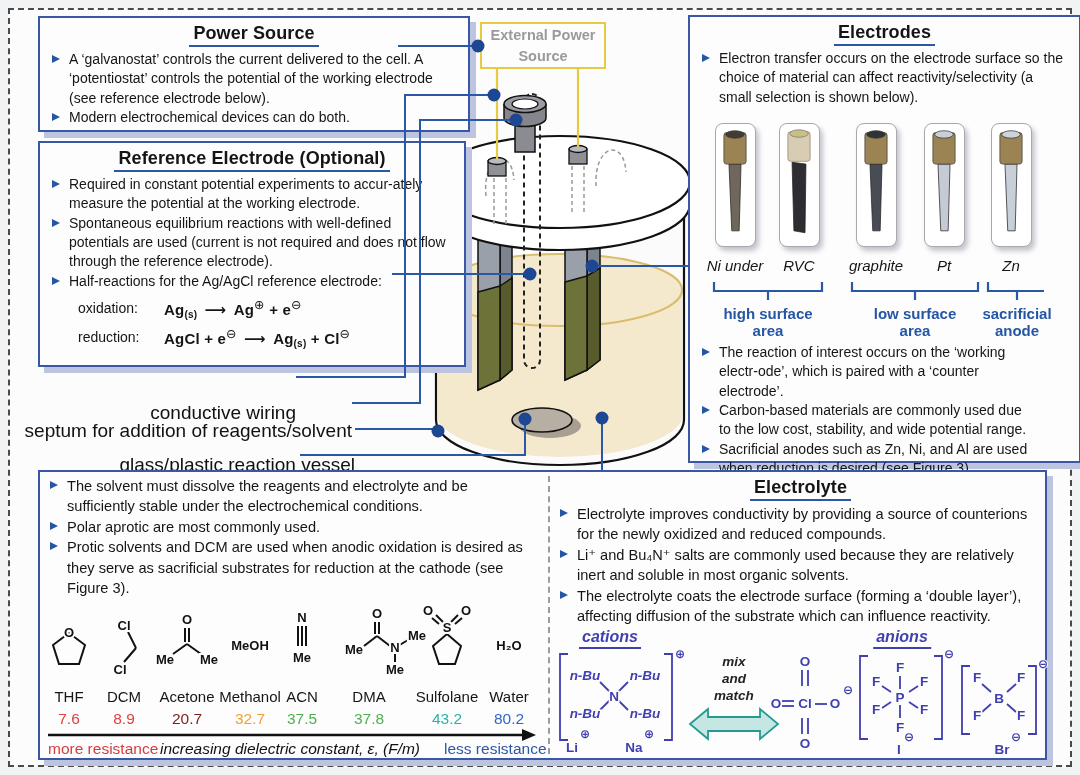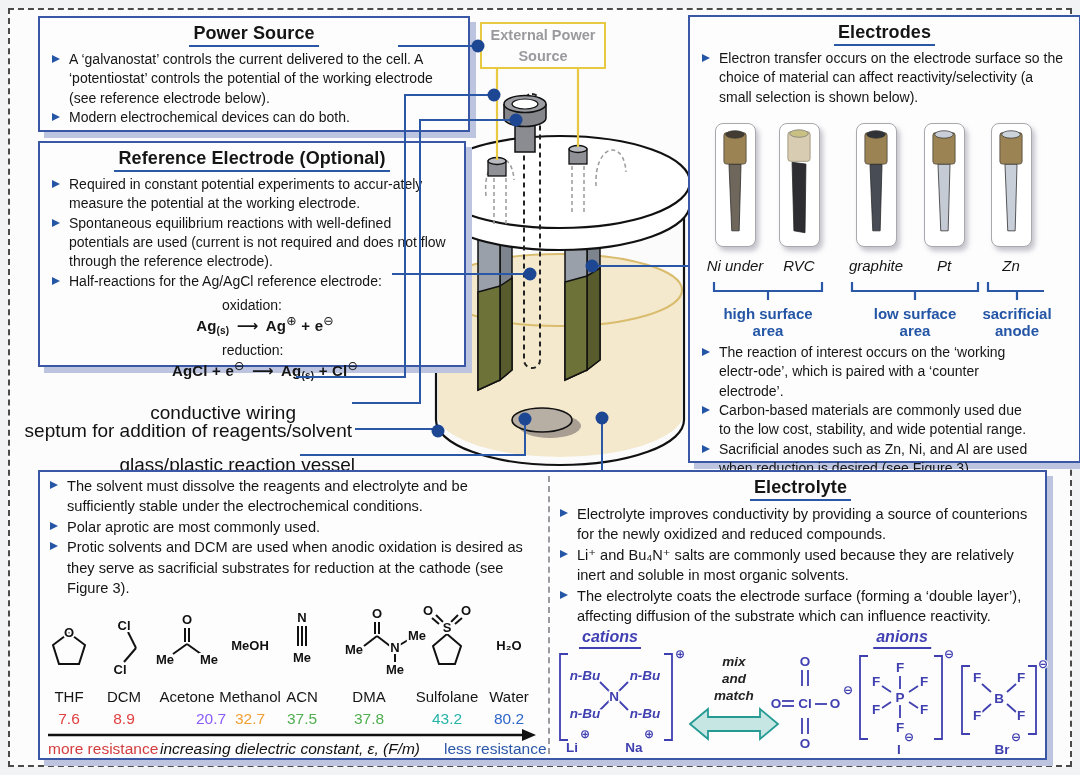--- a/index.html
+++ b/index.html
@@ -10,21 +10,21 @@
   .panel{position:absolute;background:#fdfdfe;border:2.5px solid #3a57a6;
     box-shadow:6px 6px 0 #bcc4e0;box-sizing:border-box;padding:4px 12px 6px 12px;}
   .ptitle{text-align:center;margin:1px 0 3px 0;}
   .ptitle span{display:inline-block;font-weight:bold;font-size:18px;
     border-bottom:2px solid #2b57a7;padding:0 4px 1px 4px;letter-spacing:0.1px;}
   ul.blist{list-style:none;margin:0;padding:0;font-size:14px;line-height:1.38;}
   ul.blist li{position:relative;padding-left:17px;margin:0;}
   .tri{position:absolute;left:0;top:5px;width:0;height:0;border-top:4.5px solid transparent;
     border-bottom:4.5px solid transparent;border-left:8px solid #2456a5;}
   .big ul.blist{font-size:14.6px;line-height:1.4;}
-  .eqrow{display:flex;align-items:center;font-size:14px;margin-top:6px;padding-left:26px;flex-direction:column;}
+  .eqrow{display:flex;align-items:center;font-size:14px;margin-top:6px;padding-left:26px;}
   .eqlabel{width:86px;}
   .eq{font-weight:bold;font-size:15px;letter-spacing:0.2px;}
   .eq .sub{font-size:10px;vertical-align:-3px;}
   .eq .sup{font-size:12.5px;vertical-align:6px;font-weight:normal;}
   .eq .arr{margin:0 3px;}
   .extbox{position:absolute;left:480px;top:22px;width:126px;height:47px;background:#fdfdfe;
     border:2px solid #e8ca42;box-sizing:border-box;text-align:center;color:#9a9a9e;
     font-weight:bold;font-size:14.5px;line-height:1.45;padding-top:1px;}
   .veslabel{position:absolute;font-size:19px;color:#111;white-space:nowrap;margin-top:36px;}
   svg{display:block;}
@@ -303,21 +303,21 @@
         <span class="colname" style="left:147px;top:216px;">Acetone</span>
         <span class="colname" style="left:210px;top:216px;">Methanol</span>
         <span class="colname" style="left:262px;top:216px;">ACN</span>
         <span class="colname" style="left:329px;top:216px;">DMA</span>
         <span class="colname" style="left:407px;top:216px;">Sulfolane</span>
         <span class="colname" style="left:469px;top:216px;">Water</span>
       </div>
       <div>
         <span class="colval" style="left: 29px; top: 238px; color: rgb(224, 64, 64);">7.6</span>
         <span class="colval" style="left: 84px; top: 238px; color: rgb(224, 64, 64);">8.9</span>
-        <span class="colval" style="left: 147px; top: 238px; color: #8b5cf6; margin-left: 24px;">20.7</span>
+        <span class="colval" style="left: 147px; top: 238px; color: #7f1d1d;">20.7</span>
         <span class="colval" style="left: 210px; top: 238px; color: rgb(240, 160, 50);">32.7</span>
         <span class="colval" style="left: 262px; top: 238px; color: rgb(79, 174, 79);">37.5</span>
         <span class="colval" style="left: 329px; top: 238px; color: rgb(79, 174, 79);">37.8</span>
         <span class="colval" style="left: 407px; top: 238px; color: rgb(38, 179, 167);">43.2</span>
         <span class="colval" style="left: 469px; top: 238px; color: rgb(46, 102, 201);">80.2</span>
       </div>
       <svg style="position:absolute;left:0;top:256px;" width="500" height="14" viewBox="0 0 500 14">
         <line x1="8" y1="7" x2="482" y2="7" stroke="#111" stroke-width="2.5"></line>
         <polygon points="482,1 496,7 482,13" fill="#111"></polygon>
       </svg>

